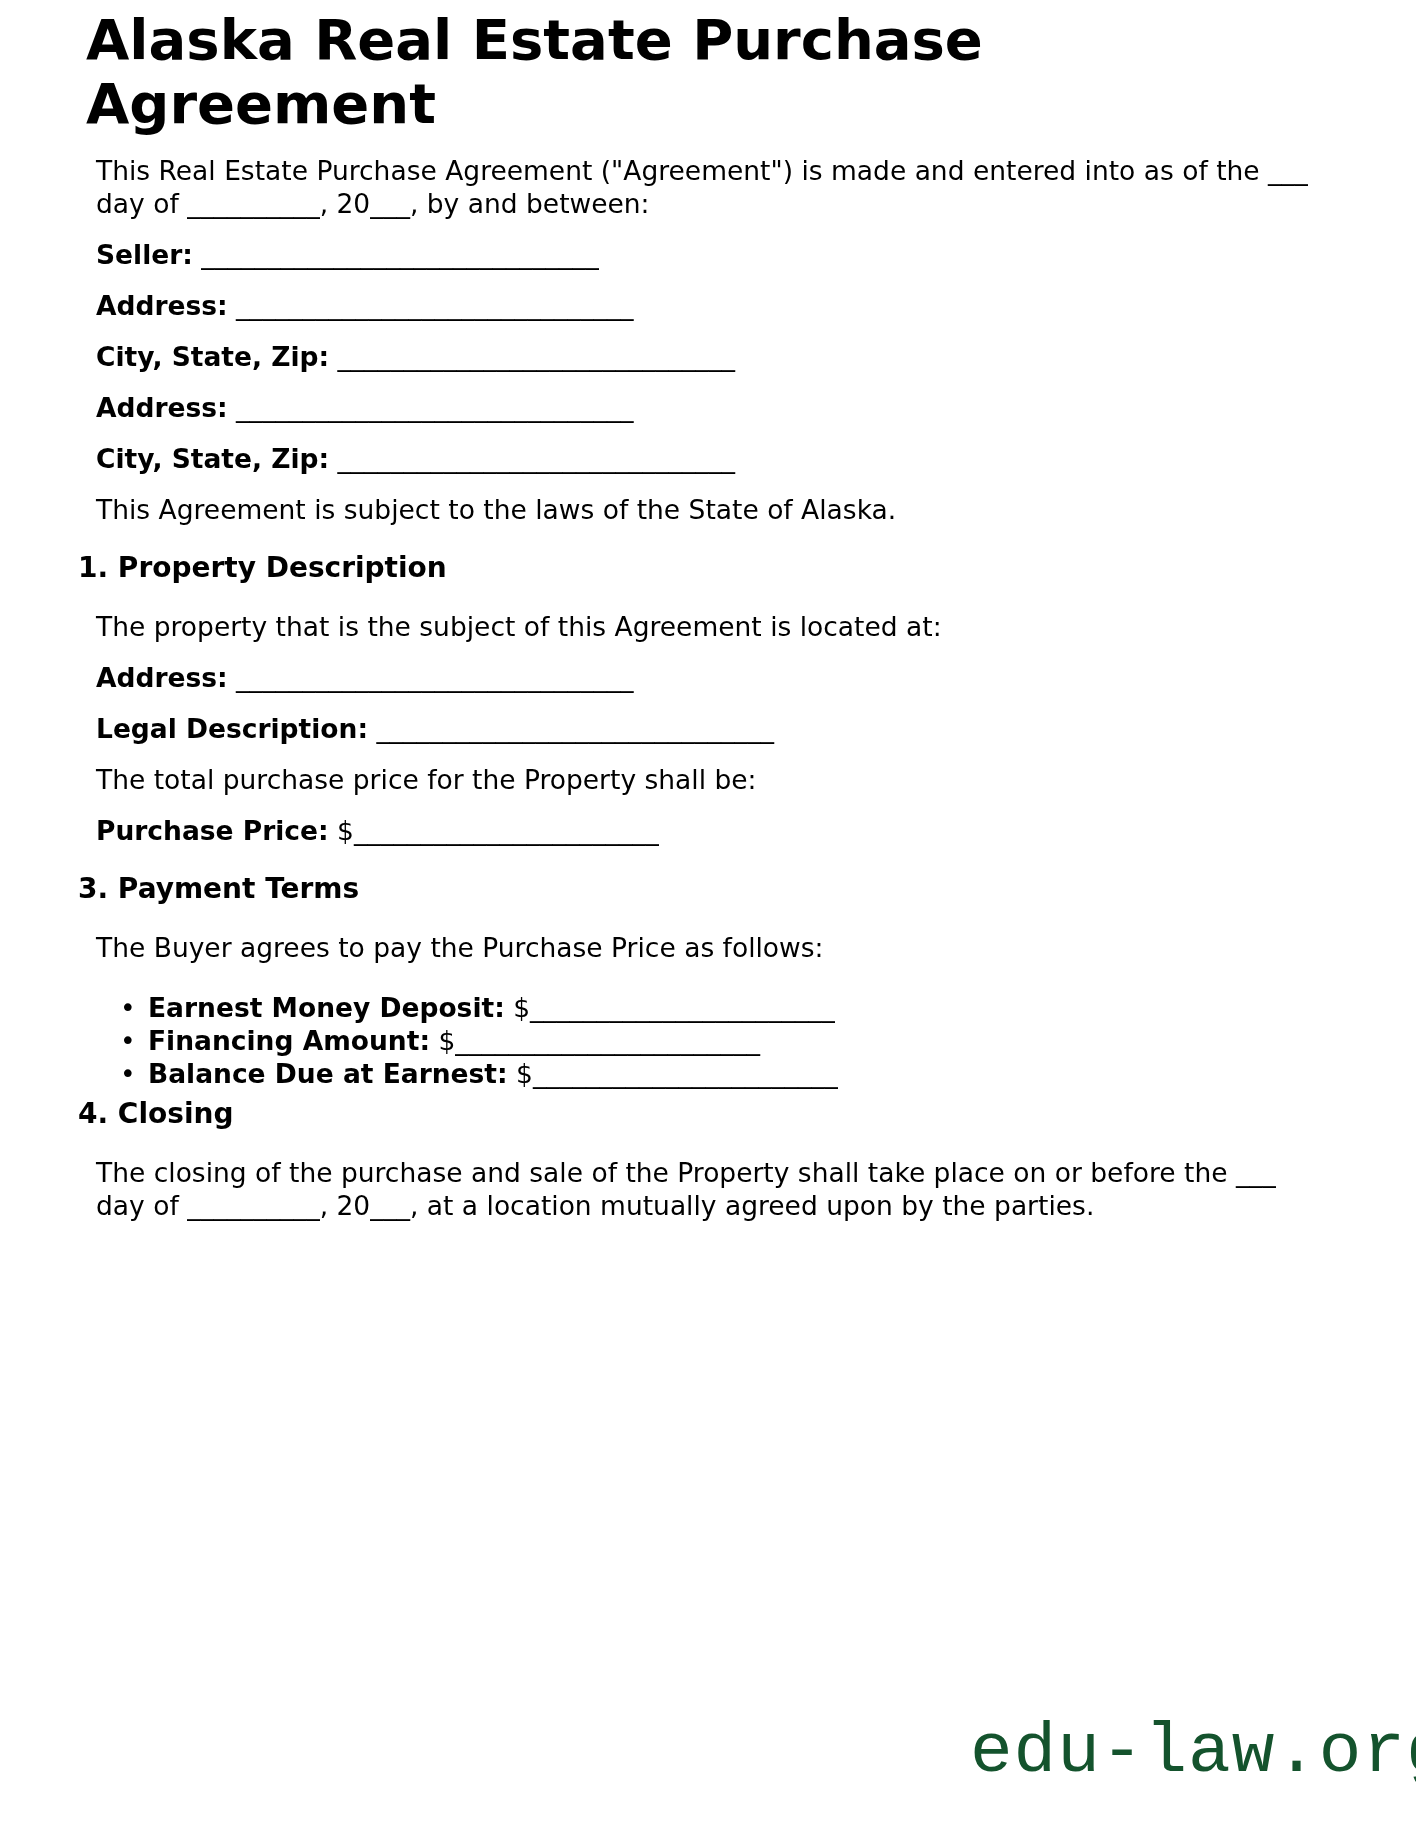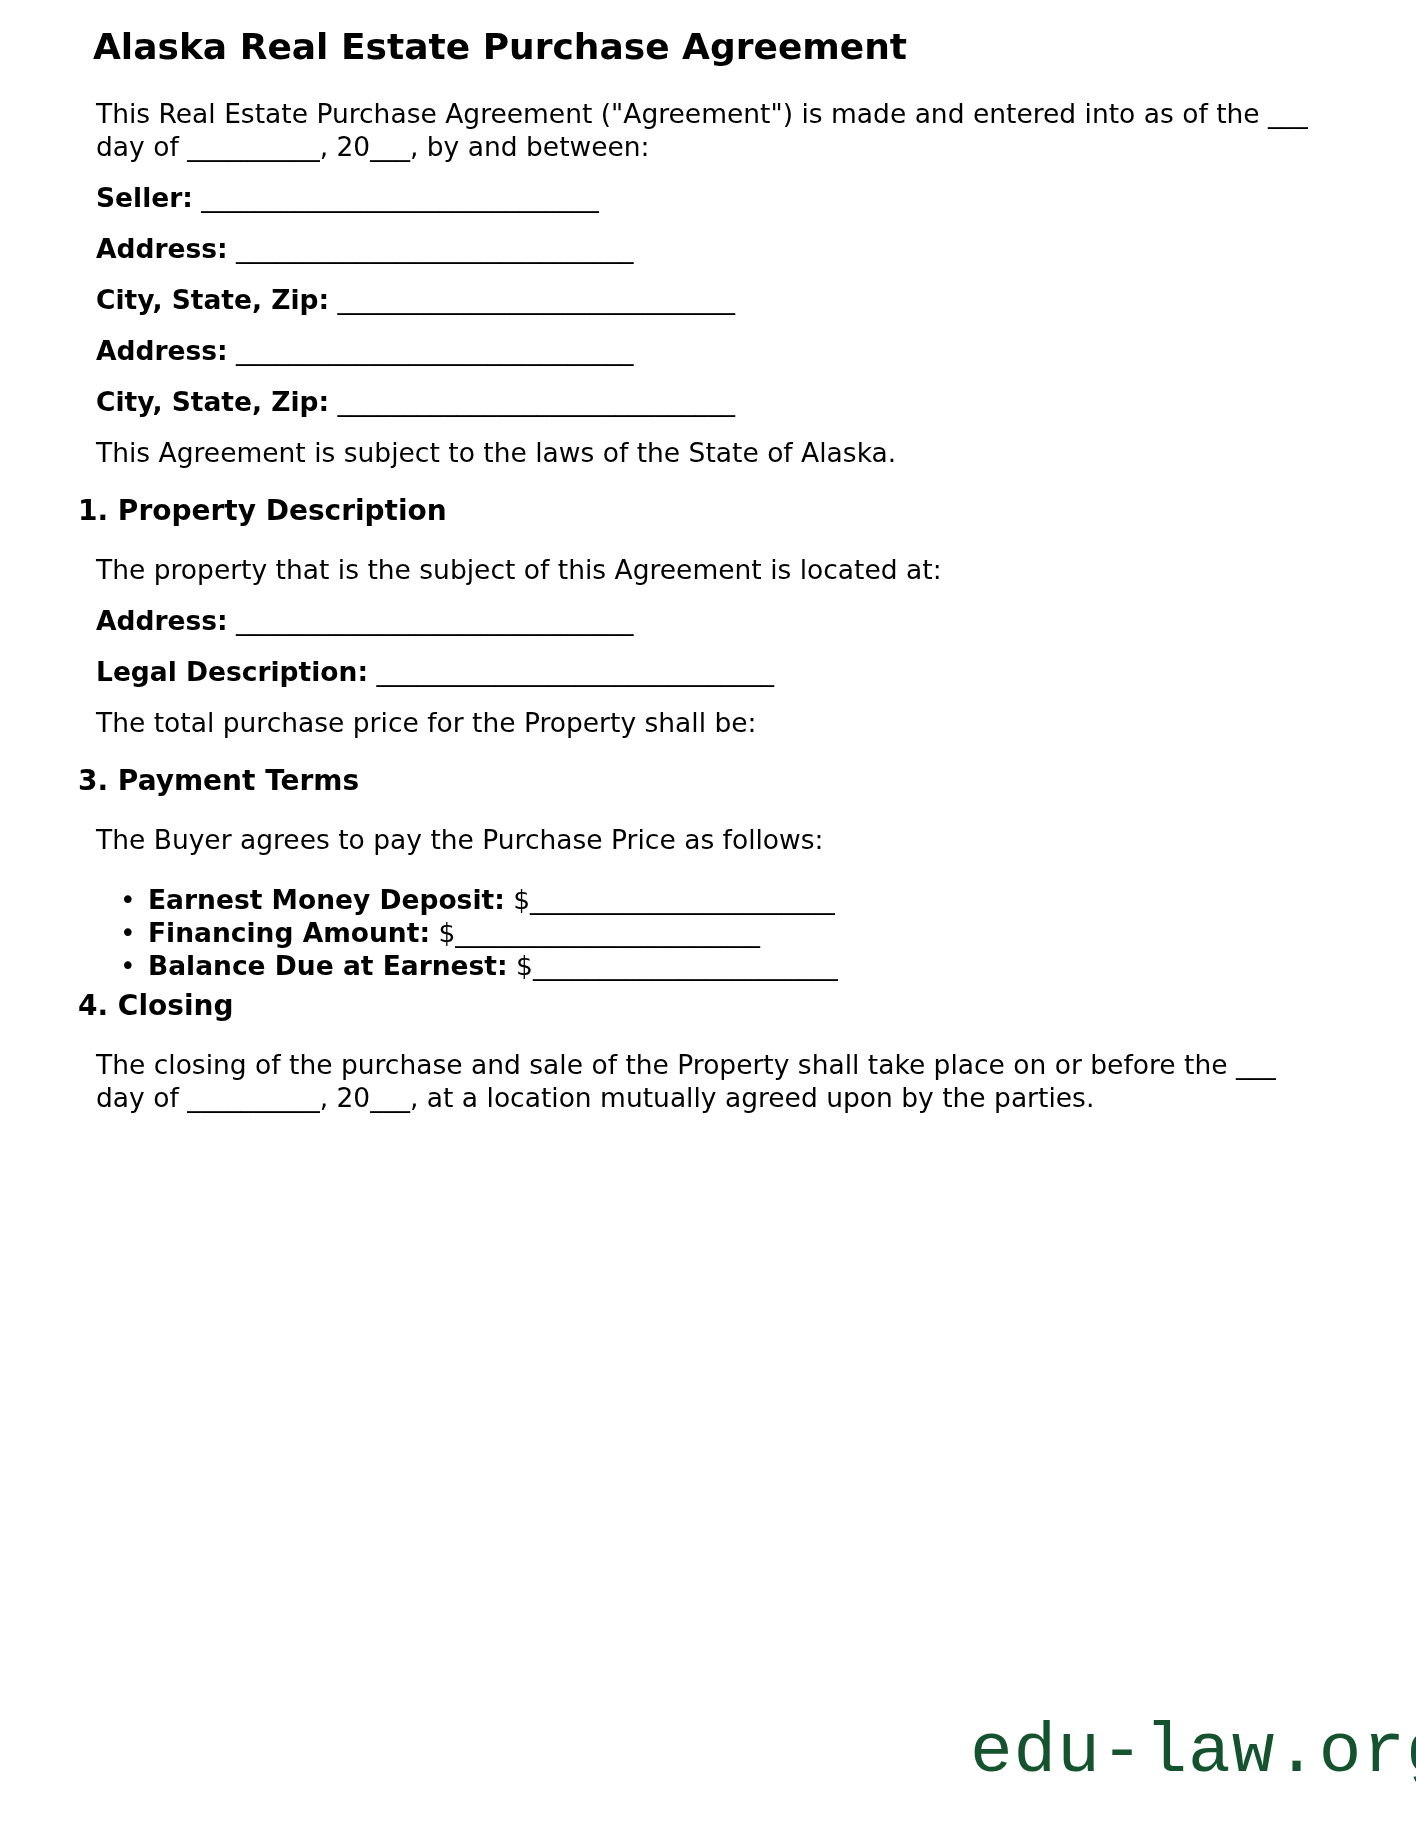--- a/index.html
+++ b/index.html
@@ -17,23 +17,23 @@
     }
     .page {
       position: absolute;
       left: 78px;
       top: 0;
       width: 1260px;
     }
     h1.doc-title {
       font-family: "DejaVu Sans", sans-serif;
       font-weight: bold;
-      font-size: 36px;
+      font-size: 56px;
       line-height: 64px;
-      margin: 15px;
+      margin: 8px;
       letter-spacing: 0;
     }
     p.body {
       font-size: 26.5px;
       line-height: 33px;
       margin: 18px;
     }
     .intro { margin-top: 44px; }
     .field { margin-top: 28px; }
     .field .label { font-weight: bold; }
@@ -108,20 +108,23 @@
   <h2 class="section-heading h2-after-text">1. Property Description</h2>
   <p class="body text-after-h2">The property that is the subject of this Agreement is located at:</p>
   <p class="body field">
     <span class="label">Address:</span><span> ______________________________</span>
   </p>
   <p class="body field">
     <span class="label">Legal Description:</span><span> ______________________________</span>
   </p>
 
   <p class="body text-after-h2">The total purchase price for the Property shall be:</p>
+  <p class="body field">
+    <span class="label">Purchase Price:</span><span> $_______________________</span>
+  </p>
 
   <h2 class="section-heading h2-after-text">3. Payment Terms</h2>
   <p class="body text-after-h2">The Buyer agrees to pay the Purchase Price as follows:</p>
   <ul class="payment-list">
     <li>
       <span class="bullet">•</span><span class="label">Earnest Money Deposit:</span><span> $_______________________</span>
     </li>
     <li>
       <span class="bullet">•</span><span class="label">Financing Amount:</span><span> $_______________________</span>
     </li>

